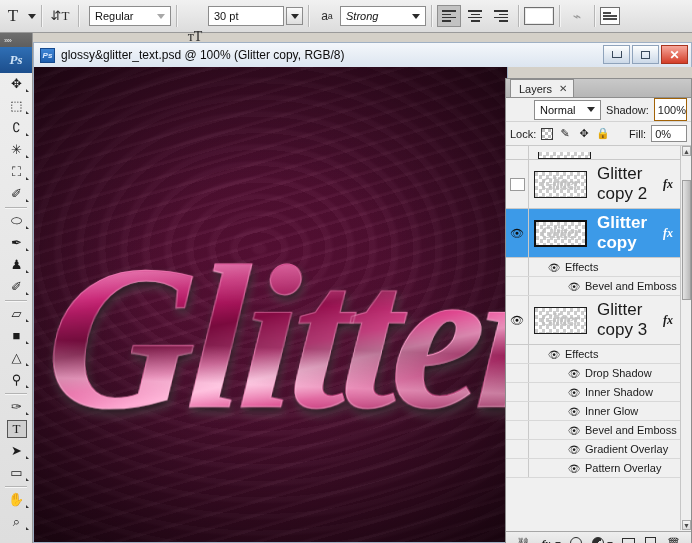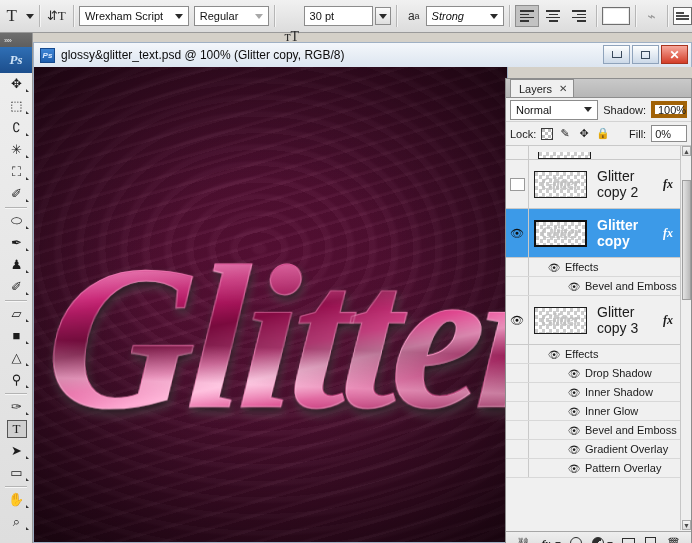--- a/index.html
+++ b/index.html
@@ -159,23 +159,23 @@
     font-size:11px;
   }
   #lp-tabstrip{ height:19px; background:linear-gradient(#c9c9c9,#b6b6b6);
                 border-bottom:1px solid #8d8d8d; display:flex; align-items:flex-end; }
   #lp-tab{ height:18px; background:#f0f0f0; border:1px solid #8d8d8d; border-bottom:none;
            margin-left:4px; padding:0 6px 0 8px; display:flex; align-items:center; gap:7px;
            font-size:11px; }
   #lp-tab .x{ font-size:10px; color:#444; }
   #lp-blendrow{ height:24px; display:flex; align-items:center; padding:0 4px; gap:5px;
                 border-bottom:1px solid #d3d3d3;}
-  #blend-mode-combo{ width:103px; }
+  #blend-mode-combo{ width:103px;margin-left:24px; }
   #lp-blendrow .lbl{ font-size:11px; }
-  #opacity-field{ width:36px;height:17px;background:#fff;border:4px solid #a16207;
+  #opacity-field{ width:36px;height:23px;background:#fff;border:1px solid #a16207;
                   display:flex;align-items:center;padding-left:3px;font-size:11px;}
   #lp-lockrow{ height:24px; display:flex; align-items:center; padding:0 4px; gap:5px;
                border-bottom:1px solid #c9c9c9; }
   .lockicon{ width:14px;height:14px;display:flex;align-items:center;justify-content:center;
              font-size:11px; color:#1f1f1f; }
   #lock-transparent{ background:
       repeating-conic-gradient(#ffffff 0% 25%, #bdbdbd 0% 50%) 0 0/6px 6px;
       border:1px solid #3a3a3a; width:12px;height:12px;}
   #fill-field{ width:36px;height:17px;background:#fff;border:1px solid #8c8c8c;
                display:flex;align-items:center;padding-left:3px;font-size:11px;}
@@ -198,21 +198,21 @@
             border-right:1px solid #c9c9c9; }
   .eye{ font-size:11px; color:#111; }
   .eyebox{ width:15px;height:13px; }
   .thumbcell{ width:62px; display:flex; align-items:center; justify-content:center; }
   .lthumb{ width:53px; height:27px; border:1px solid #1e1e1e; position:relative; overflow:hidden;
            background:repeating-conic-gradient(#ffffff 0% 25%, #cccccc 0% 50%) 0 0/7px 7px; }
   .lthumb.sel{ border:2px solid #111; }
   .lthumb .tg{ position:absolute; inset:0; display:flex;align-items:center;justify-content:center;
                font-family:"Liberation Serif",serif; font-style:italic; font-weight:bold;
                font-size:17px; color:rgba(190,190,190,.85); letter-spacing:-1px; }
-  .layer-name{ flex:1; padding-left:6px; font-size:14px; }
+  .layer-name{ flex:1; padding-left:6px; font-size:17px; }
   .layer-row.selected .layer-name{ font-weight:bold; }
   .fxcell{ width:20px; text-align:center; font-family:"Liberation Serif",serif;
            font-style:italic; font-weight:bold; font-size:12px; }
   .expcell{ width:13px; display:flex; align-items:center; justify-content:center; }
   .tri-sm{ width:0;height:0;border-left:4px solid transparent;border-right:4px solid transparent; }
   .tri-sm.down{ border-top:5px solid #2a2a2a; }
   .tri-sm.up{ border-bottom:5px solid #2a2a2a; }
   .layer-row.selected .tri-sm.up{ border-bottom-color:#fff; }
 
   .fx-row{ height:19px; display:flex; align-items:center; border-bottom:1px solid #d8d8d8;
@@ -249,26 +249,20 @@
 </head>
 <body>
 
 <div id="options-bar">
   <div class="tool-glyph" style="font-family:'Liberation Serif',serif;">T</div>
   <div class="tri-down" style="margin-left:2px;"></div>
   <div class="ob-sep"></div>
   <div class="tool-glyph" style="font-family:'Liberation Serif',serif;font-size:13px;">⇵T</div>
   <div class="ob-sep"></div>
 
-  <div class="combo" id="font-family-combo">
-    <span class="cv" title="Font Family">Wrexham Script</span>
-    <span class="cbtn">
-        <span class="tri-down"></span>
-      </span>
-  </div>
   <div class="combo" id="font-style-combo" style="margin-left:5px;">
     <span class="cv" title="Font Style">Regular</span>
     <span class="cbtn">
         <span class="tri-down dim"></span>
       </span>
   </div>
 
   <div class="ob-sep"></div>
   <div class="tool-glyph" style="font-family:'Liberation Serif',serif;font-size:14px;margin-top:42px;">ᴛT</div>
   <div class="combo" id="font-size-combo">

